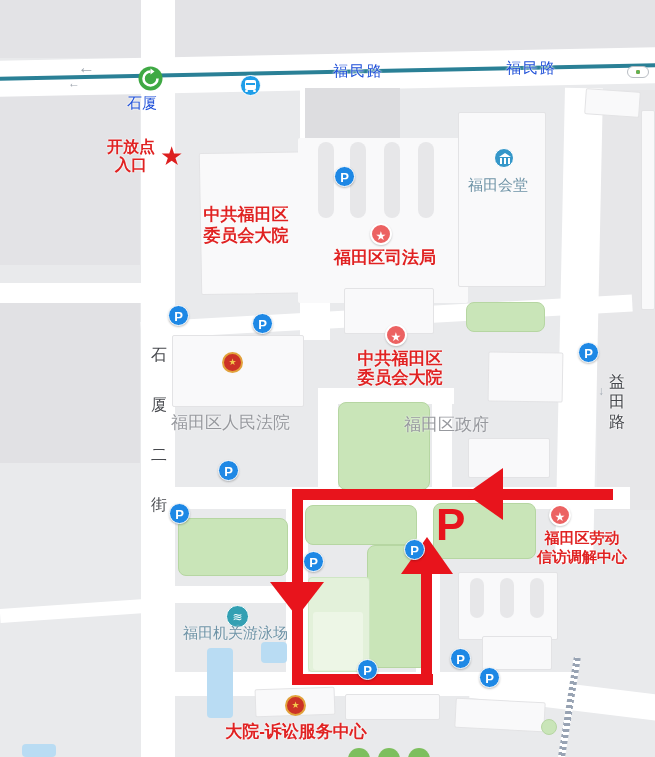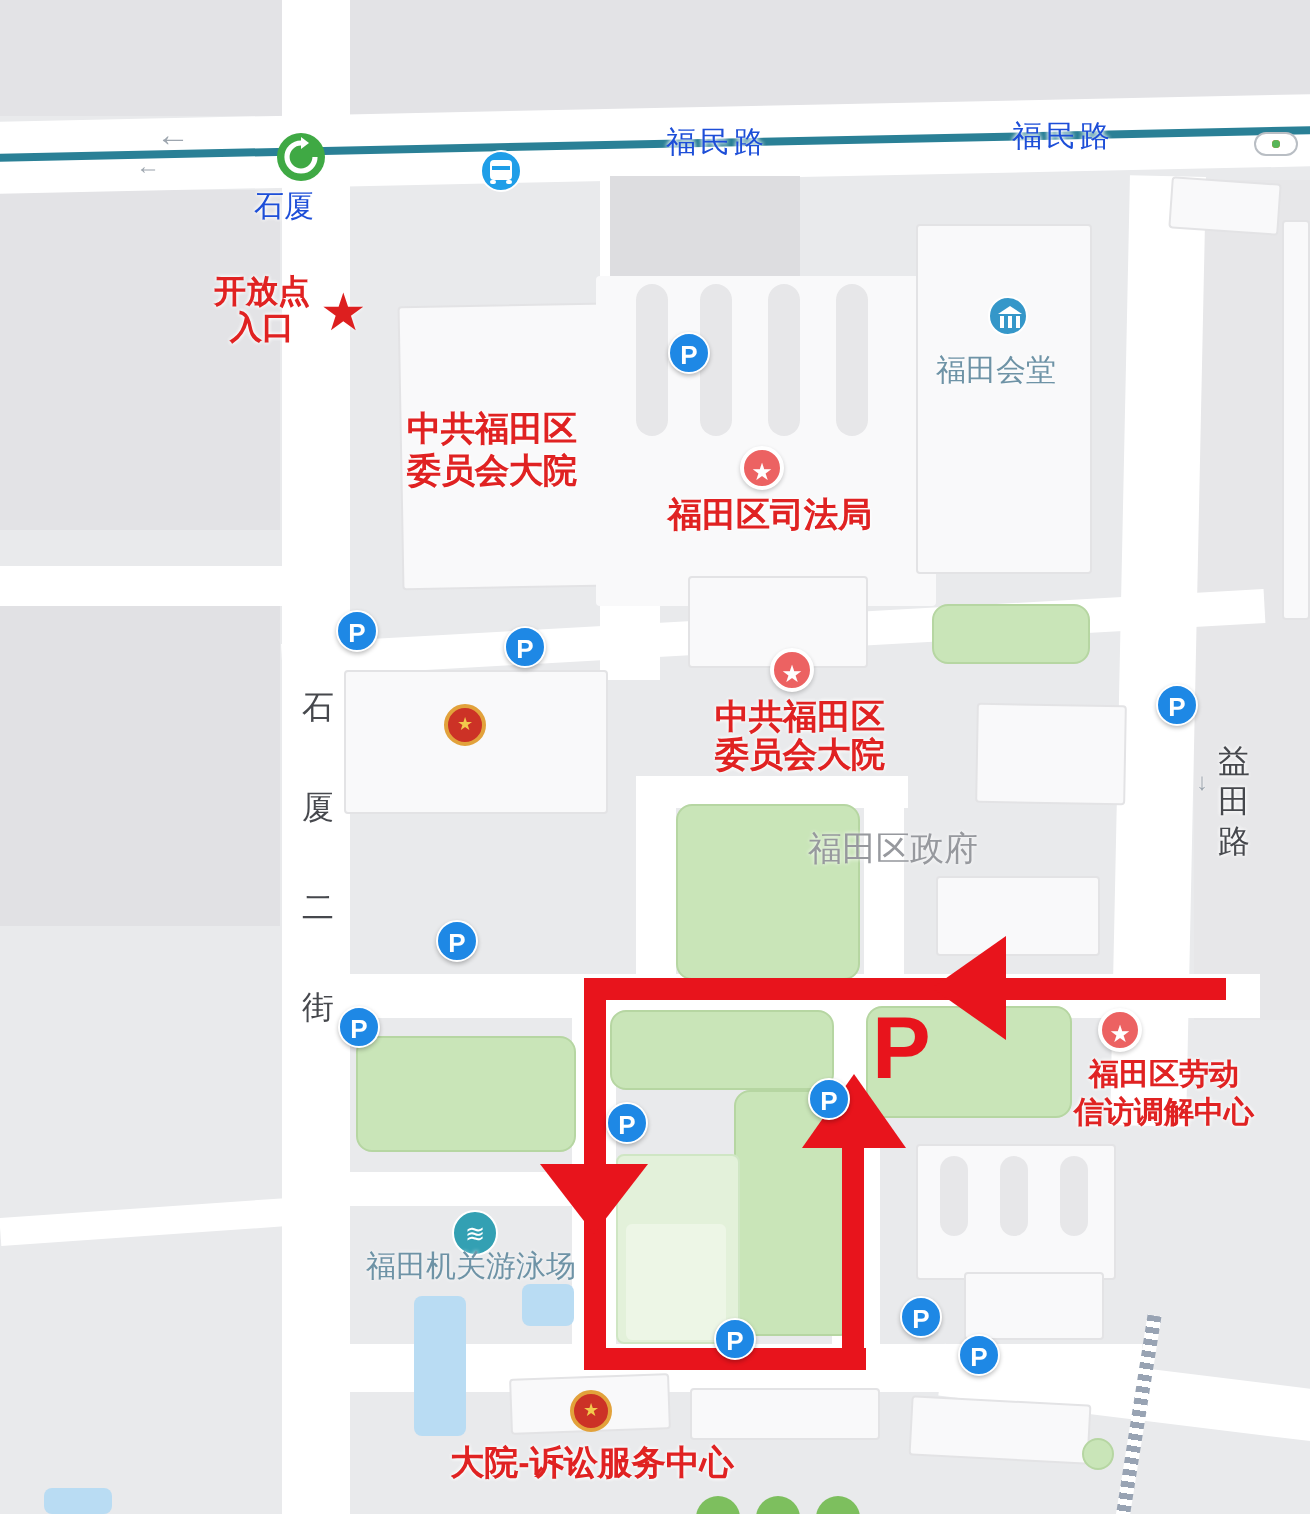--- a/index.html
+++ b/index.html
@@ -186,20 +186,21 @@
   </div>
   <div class="lbl-red" style="left:185px;top:204px;width:122px;">
     <span style="position:static;display:block;">中共福田区</span>
     <span style="position:static;display:block;">委员会大院</span>
   </div>
   <div class="lbl-red" style="left:330px;top:247px;width:110px;">福田区司法局</div>
   <div class="lbl-red" style="left:352px;top:349px;width:96px;font-size:17px;line-height:19px;">
     <span style="position:static;display:block;">中共福田区</span>
     <span style="position:static;display:block;">委员会大院</span>
   </div>
+  <div class="lbl-gray" style="left:171px;top:411px;">福田区人民法院</div>
   <div class="lbl-gray" style="left:404px;top:413px;">福田区政府</div>
   <div class="lbl-blue" style="left:468px;top:176px;">福田会堂</div>
   <div class="lbl-red" style="left:530px;top:528px;width:104px;font-size:15px;line-height:19px;">
     <span style="position:static;display:block;">福田区劳动</span>
     <span style="position:static;display:block;">信访调解中心</span>
   </div>
   <div class="lbl-blue" style="left:183px;top:624px;">福田机关游泳场</div>
   <div class="lbl-red" style="left:222px;top:722px;width:148px;font-size:17px;line-height:19px;">
     <span style="position:static;display:block;">大院-诉讼服务中心</span>
   </div>

